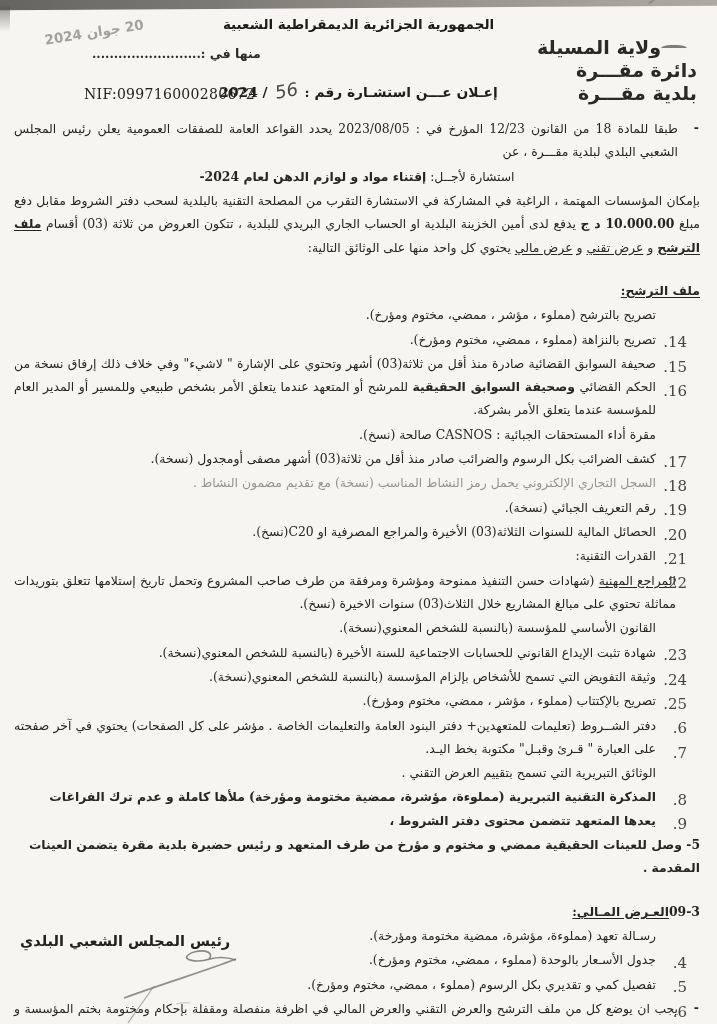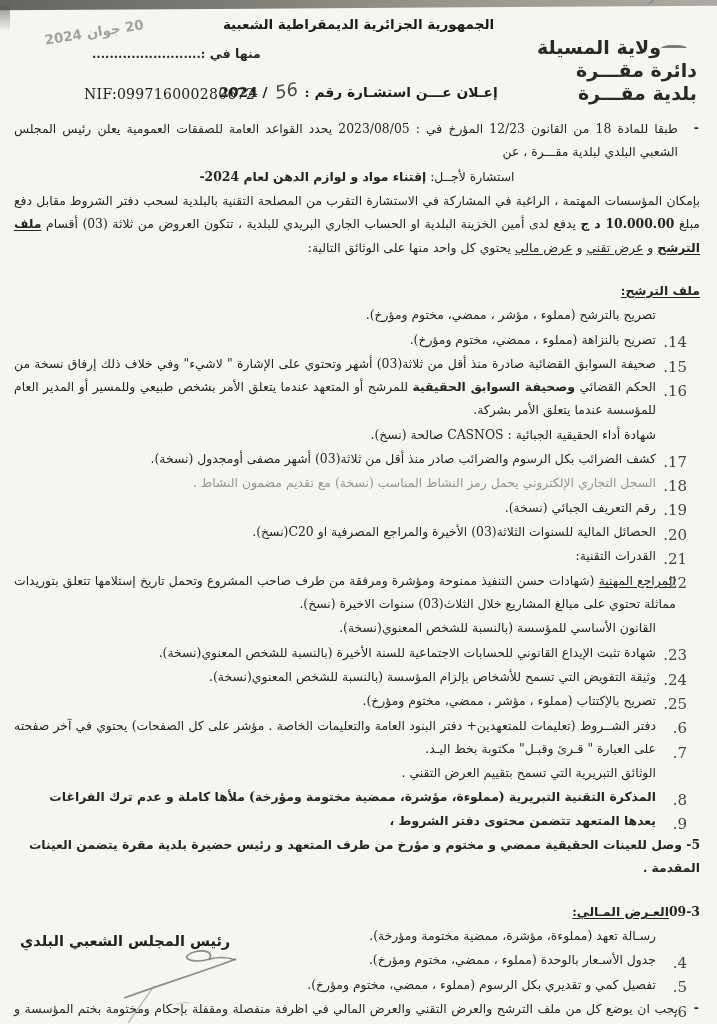--- a/index.html
+++ b/index.html
@@ -125,21 +125,21 @@
   <div class="nif">NIF:099716000280672</div>
 
   <div class="doc-body">
       <div class="blk dashp just"><span class="dash">-</span><span>طبقا للمادة 18 من القانون 12/23 المؤرخ في : 2023/08/05 يحدد القواعد العامة للصفقات العمومية يعلن  رئيس المجلس الشعبي البلدي لبلدية مقـــرة ، عن</span></div>
       <div class="blk c"><span>استشارة لأجــل: </span><span class="b">إقتناء مواد و لوازم  الدهن لعام 2024-</span></div>
       <div class="blk just"><span>بإمكان المؤسسات المهتمة ، الراغبة في المشاركة في الاستشارة التقرب من المصلحة التقنية بالبلدية لسحب دفتر الشروط مقابل دفع مبلغ </span><span class="b">10.000.00 د ج</span><span> يدفع لدى أمين الخزينة البلدية او الحساب الجاري البريدي  للبلدية ، تتكون العروض من ثلاثة (03) أقسام </span><span class="b u">ملف الترشح</span><span> و </span><span class="u">عرض تقني</span><span> و </span><span class="u">عرض مالي</span><span> يحتوي كل واحد منها على الوثائق التالية:</span></div>
       <div class="blk hd"><span class="u">ملف الترشح:</span></div>
       <div class="blk item"><span class="num">14.</span><span>تصريح بالترشح (مملوء ، مؤشر ، ممضي، مختوم ومؤرخ).</span></div>
       <div class="blk item"><span class="num">15.</span><span>تصريح بالنزاهة (مملوء ، ممضي، مختوم ومؤرخ).</span></div>
       <div class="blk item just"><span class="num">16.</span><span>صحيفة السوابق القضائية صادرة منذ أقل من ثلاثة(03) أشهر وتحتوي على الإشارة " لاشيء" وفي خلاف ذلك إرفاق نسخة من الحكم القضائي </span><span class="b">وصحيفة السوابق الحقيقية</span><span> للمرشح أو المتعهد عندما يتعلق الأمر بشخص طبيعي وللمسير أو المدير العام للمؤسسة عندما يتعلق الأمر بشركة.</span></div>
-      <div class="blk item"><span class="num">17.</span><span>شهادة أداء الحقيقية الجبائية : CASNOS صالحة (نسخ).</span></div>
+      <div class="blk item"><span class="num">17.</span><span>مقرة أداء المستحقات الجبائية : CASNOS صالحة (نسخ).</span></div>
       <div class="blk item"><span class="num">18.</span><span>كشف الضرائب بكل الرسوم والضرائب صادر منذ أقل من ثلاثة(03) أشهر مصفى أومجدول (نسخة).</span></div>
       <div class="blk item faint"><span class="num">19.</span><span>السجل التجاري  الإلكتروني يحمل رمز النشاط المناسب   (نسخة) مع تقديم مضمون النشاط .</span></div>
       <div class="blk item"><span class="num">20.</span><span>رقم التعريف الجبائي (نسخة).</span></div>
       <div class="blk item"><span class="num">21.</span><span>الحصائل المالية للسنوات الثلاثة(03) الأخيرة والمراجع المصرفية او  C20(نسخ).</span></div>
       <div class="blk item"><span class="num">22.</span><span>القدرات التقنية:</span></div>
       <div class="blk sub just"><span class="u">المراجع المهنية</span><span> (شهادات حسن التنفيذ ممنوحة ومؤشرة ومرفقة من طرف صاحب المشروع وتحمل تاريخ إستلامها تتعلق بتوريدات مماثلة تحتوي على مبالغ المشاريع خلال الثلاث(03) سنوات الاخيرة (نسخ).</span></div>
       <div class="blk item"><span class="num">23.</span><span>القانون الأساسي للمؤسسة (بالنسبة للشخص المعنوي(نسخة).</span></div>
       <div class="blk item"><span class="num">24.</span><span>شهادة تثبت الإيداع القانوني للحسابات الاجتماعية للسنة الأخيرة (بالنسبة للشخص المعنوي(نسخة).</span></div>
       <div class="blk item"><span class="num">25.</span><span>وثيقة التفويض التي تسمح للأشخاص بإلزام المؤسسة (بالنسبة للشخص المعنوي(نسخة).</span></div>
       <div class="blk item"><span class="num">6.</span><span>تصريح بالإكتتاب (مملوء ، مؤشر ، ممضي، مختوم ومؤرخ).</span></div>

